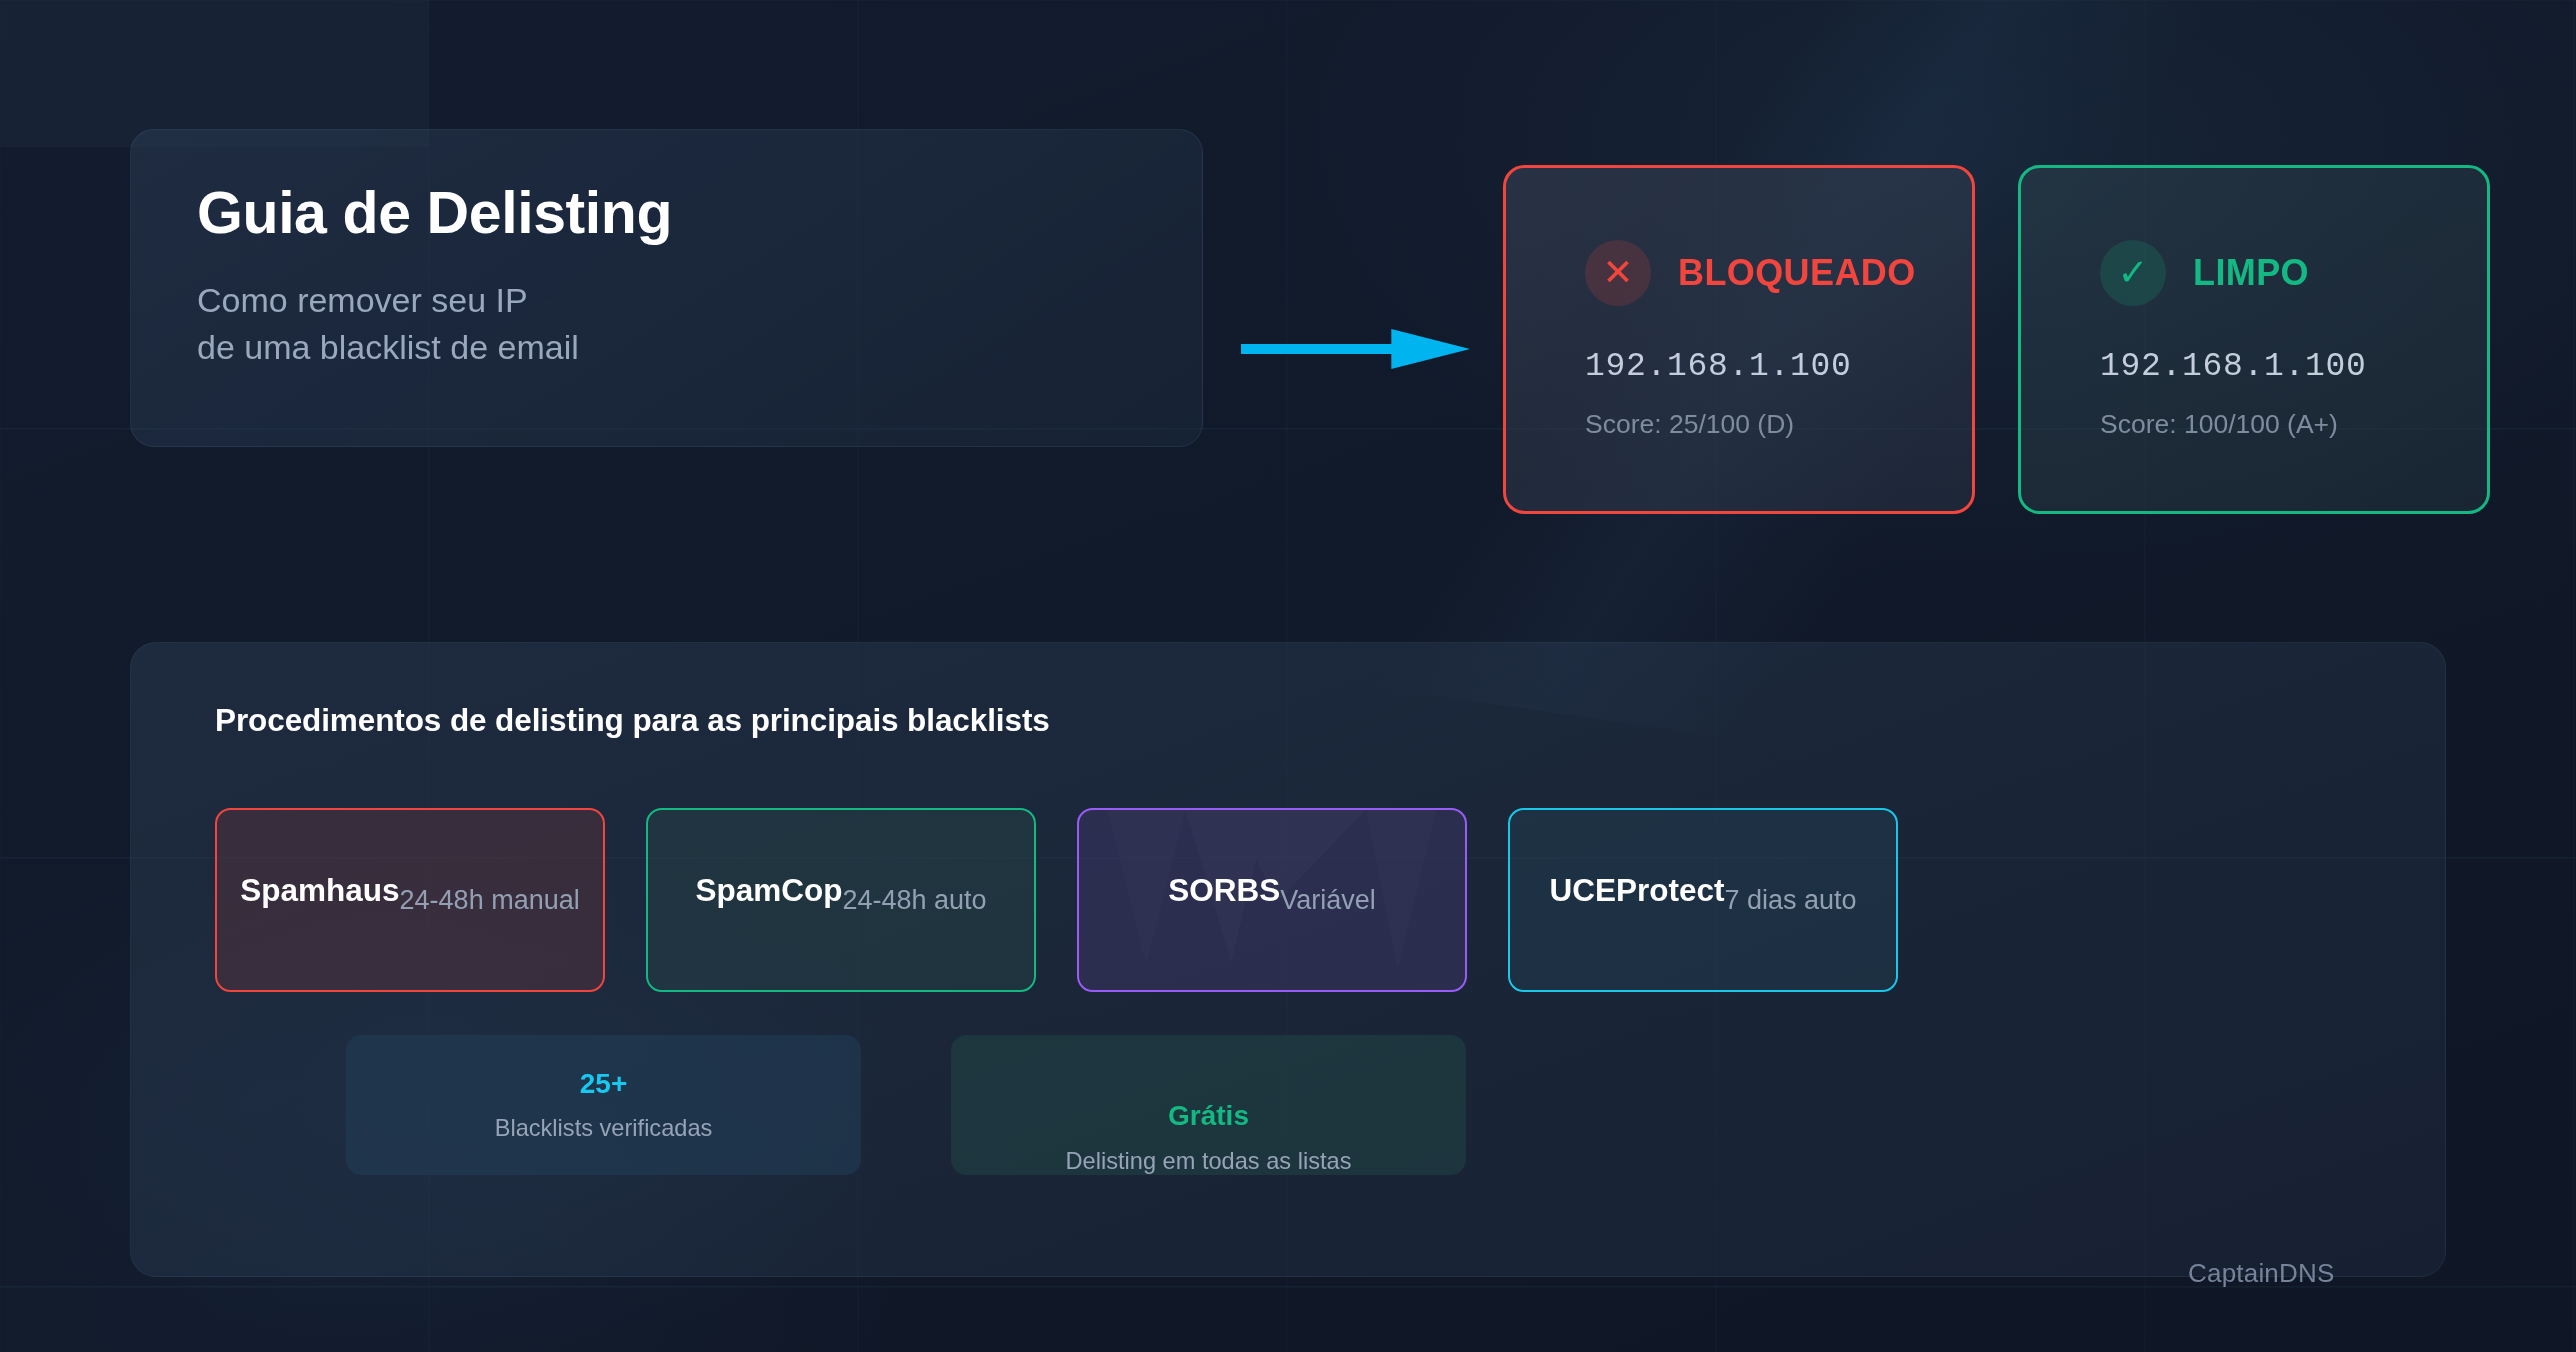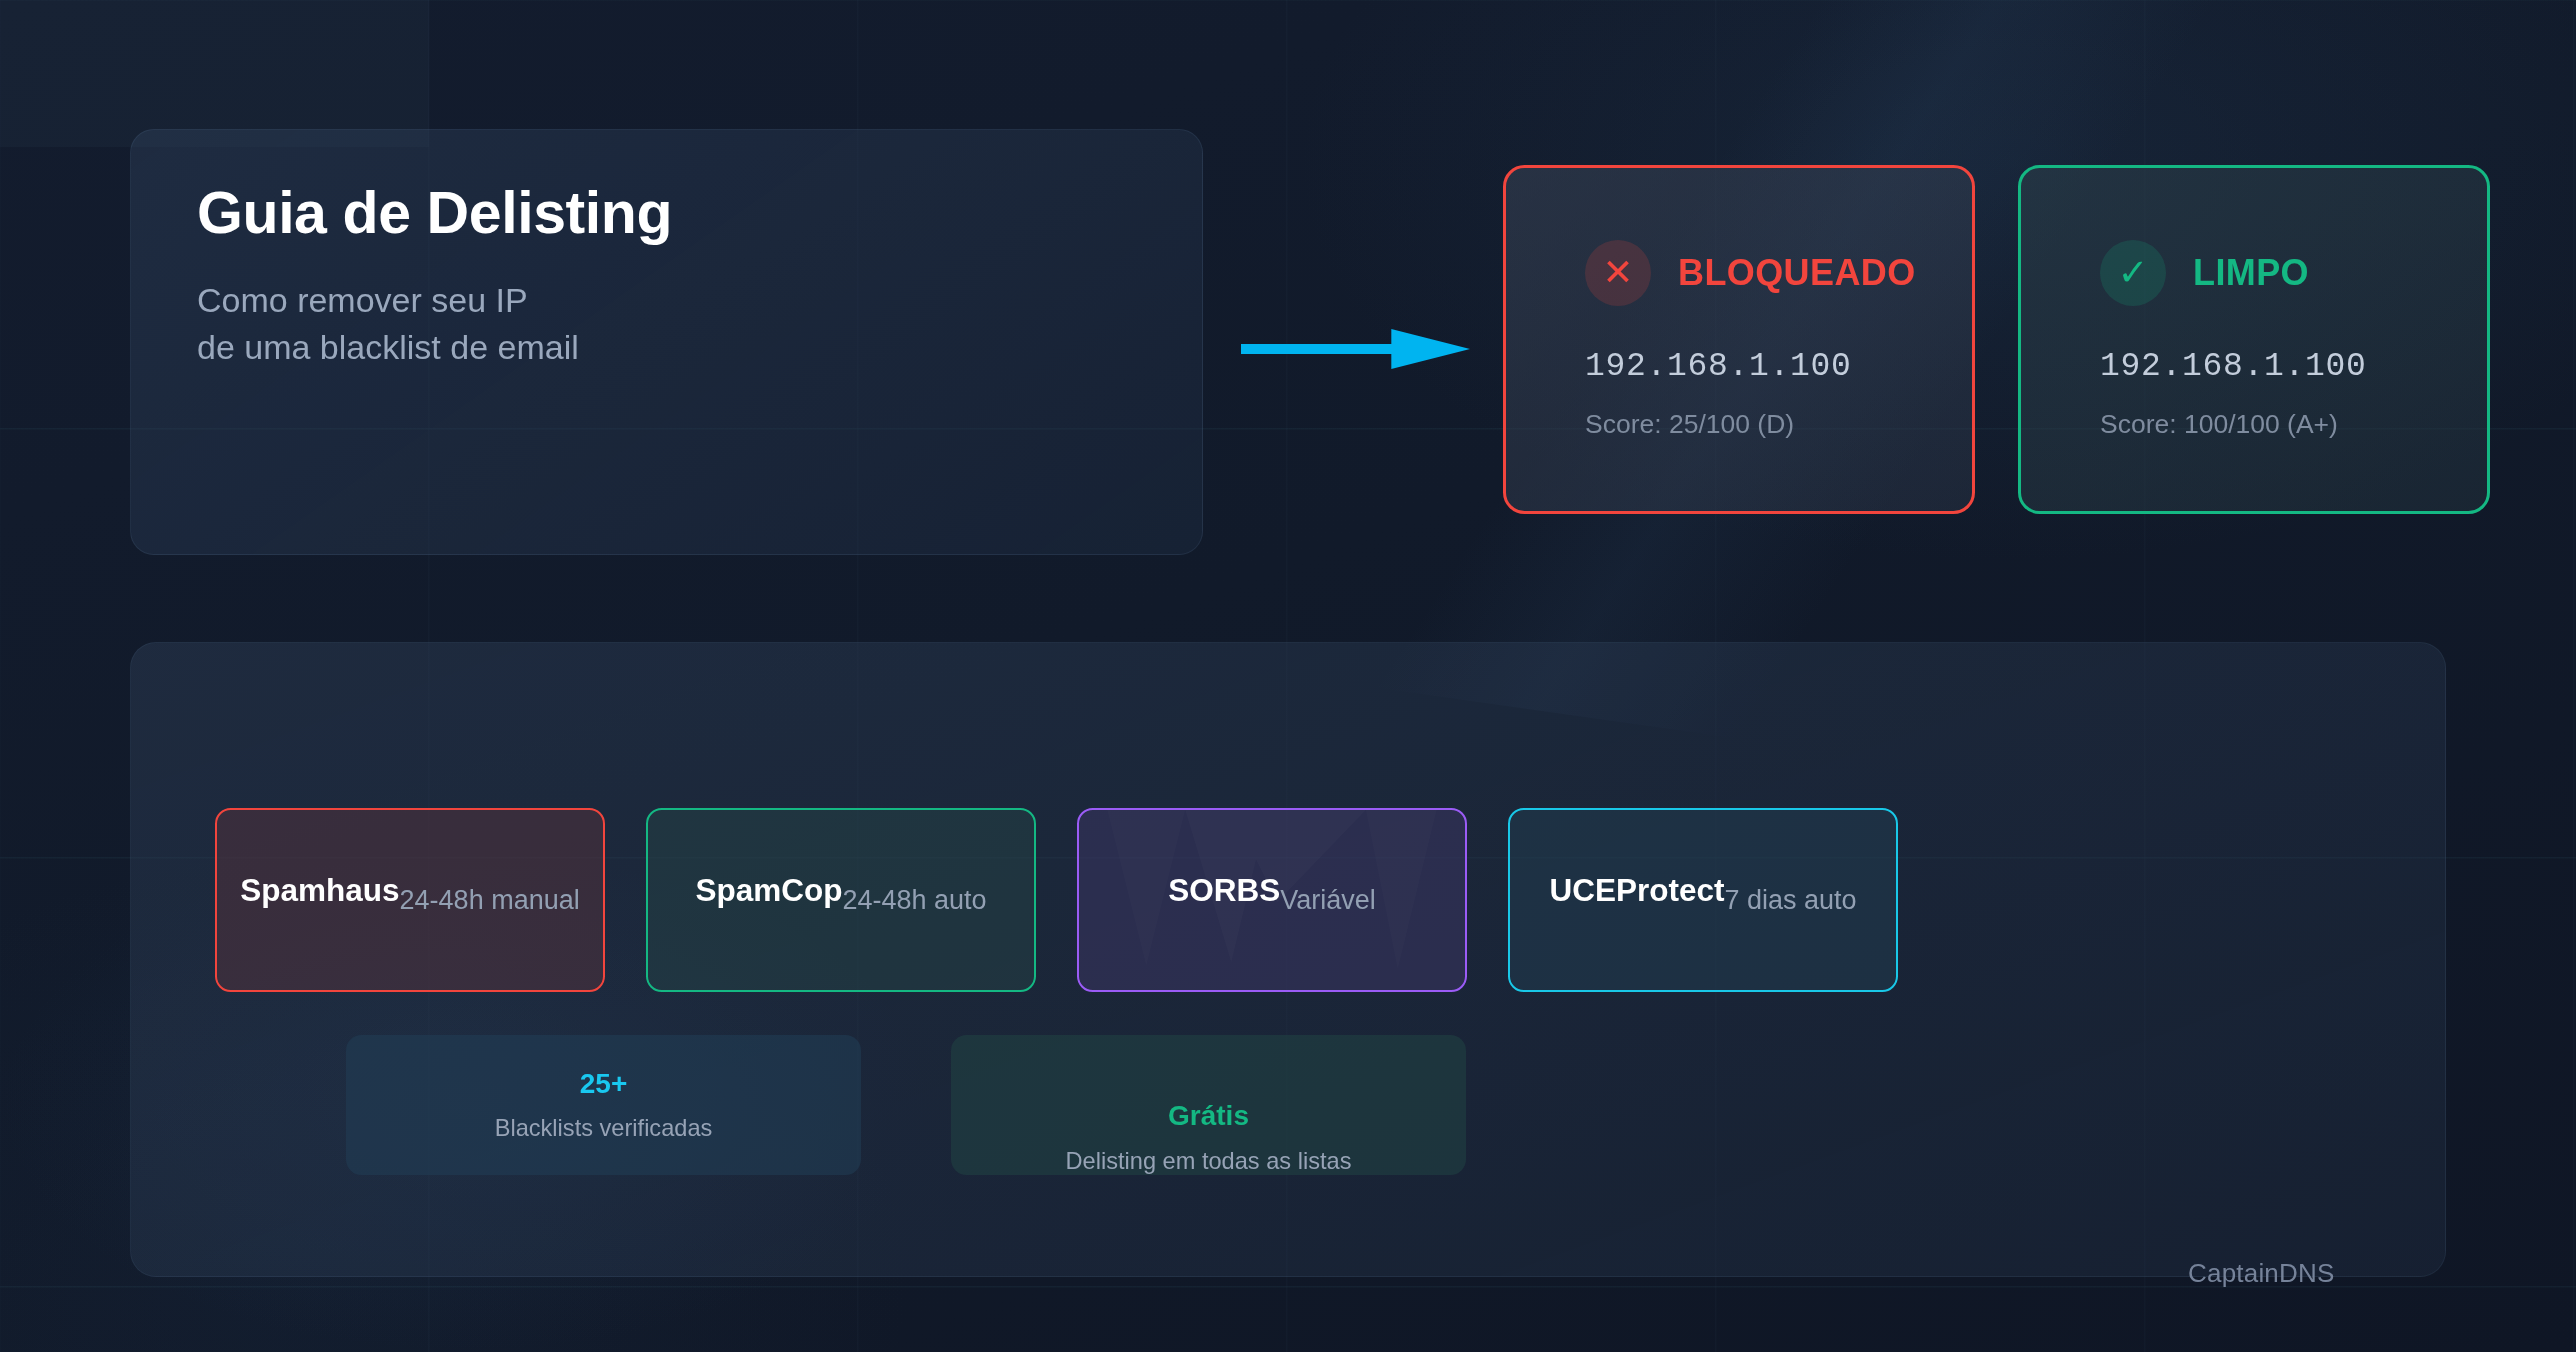--- a/index.html
+++ b/index.html
@@ -51,21 +51,21 @@
     position:absolute; left:0; bottom:0;
     width:930px; height:501px;
     background:radial-gradient(closest-side, rgba(40,70,105,0.16), rgba(0,0,0,0));
   }
 
   
   #hero-row { position:absolute; left:0; top:0; width:2576px; }
 
   #hero-card {
     position:absolute; left:130px; top:129px;
-    width:1073px; height:426px;
+    width:1073px; height:318px;
     border-radius:24px;
     background:linear-gradient(145deg, rgba(52,72,100,0.36), rgba(36,52,76,0.30));
     border:0.7px solid rgba(130,165,205,0.10);
     padding:54px 0 0 66px;
   }
   #hero-title {
     font-size:59px; font-weight:bold; color:#ffffff;
     letter-spacing:-0.4px; line-height:1.0;
   }
   #hero-sub {
@@ -201,20 +201,21 @@
       <div class="status-badge-circle badge-green">✓</div>
       <div class="status-label label-green">LIMPO</div>
     </div>
     <div class="status-ip">192.168.1.100</div>
     <div class="status-score">Score: 100/100 (A+)</div>
   </div>
 
 </div>
 
 <div id="main-panel">
+  <div id="panel-heading">Procedimentos de delisting para as principais blacklists</div>
 
   <div id="provider-row">
 
     <div class="provider-card" style="border: 2.1px solid rgb(242, 69, 61); background: rgba(90, 52, 60, 0.45);">
       <div class="provider-name">Spamhaus</div>
       <div class="provider-time">24-48h manual</div>
     </div>
 
 
     <div class="provider-card" style="border: 2.1px solid rgb(20, 184, 131); background: rgba(38, 68, 72, 0.45);">

